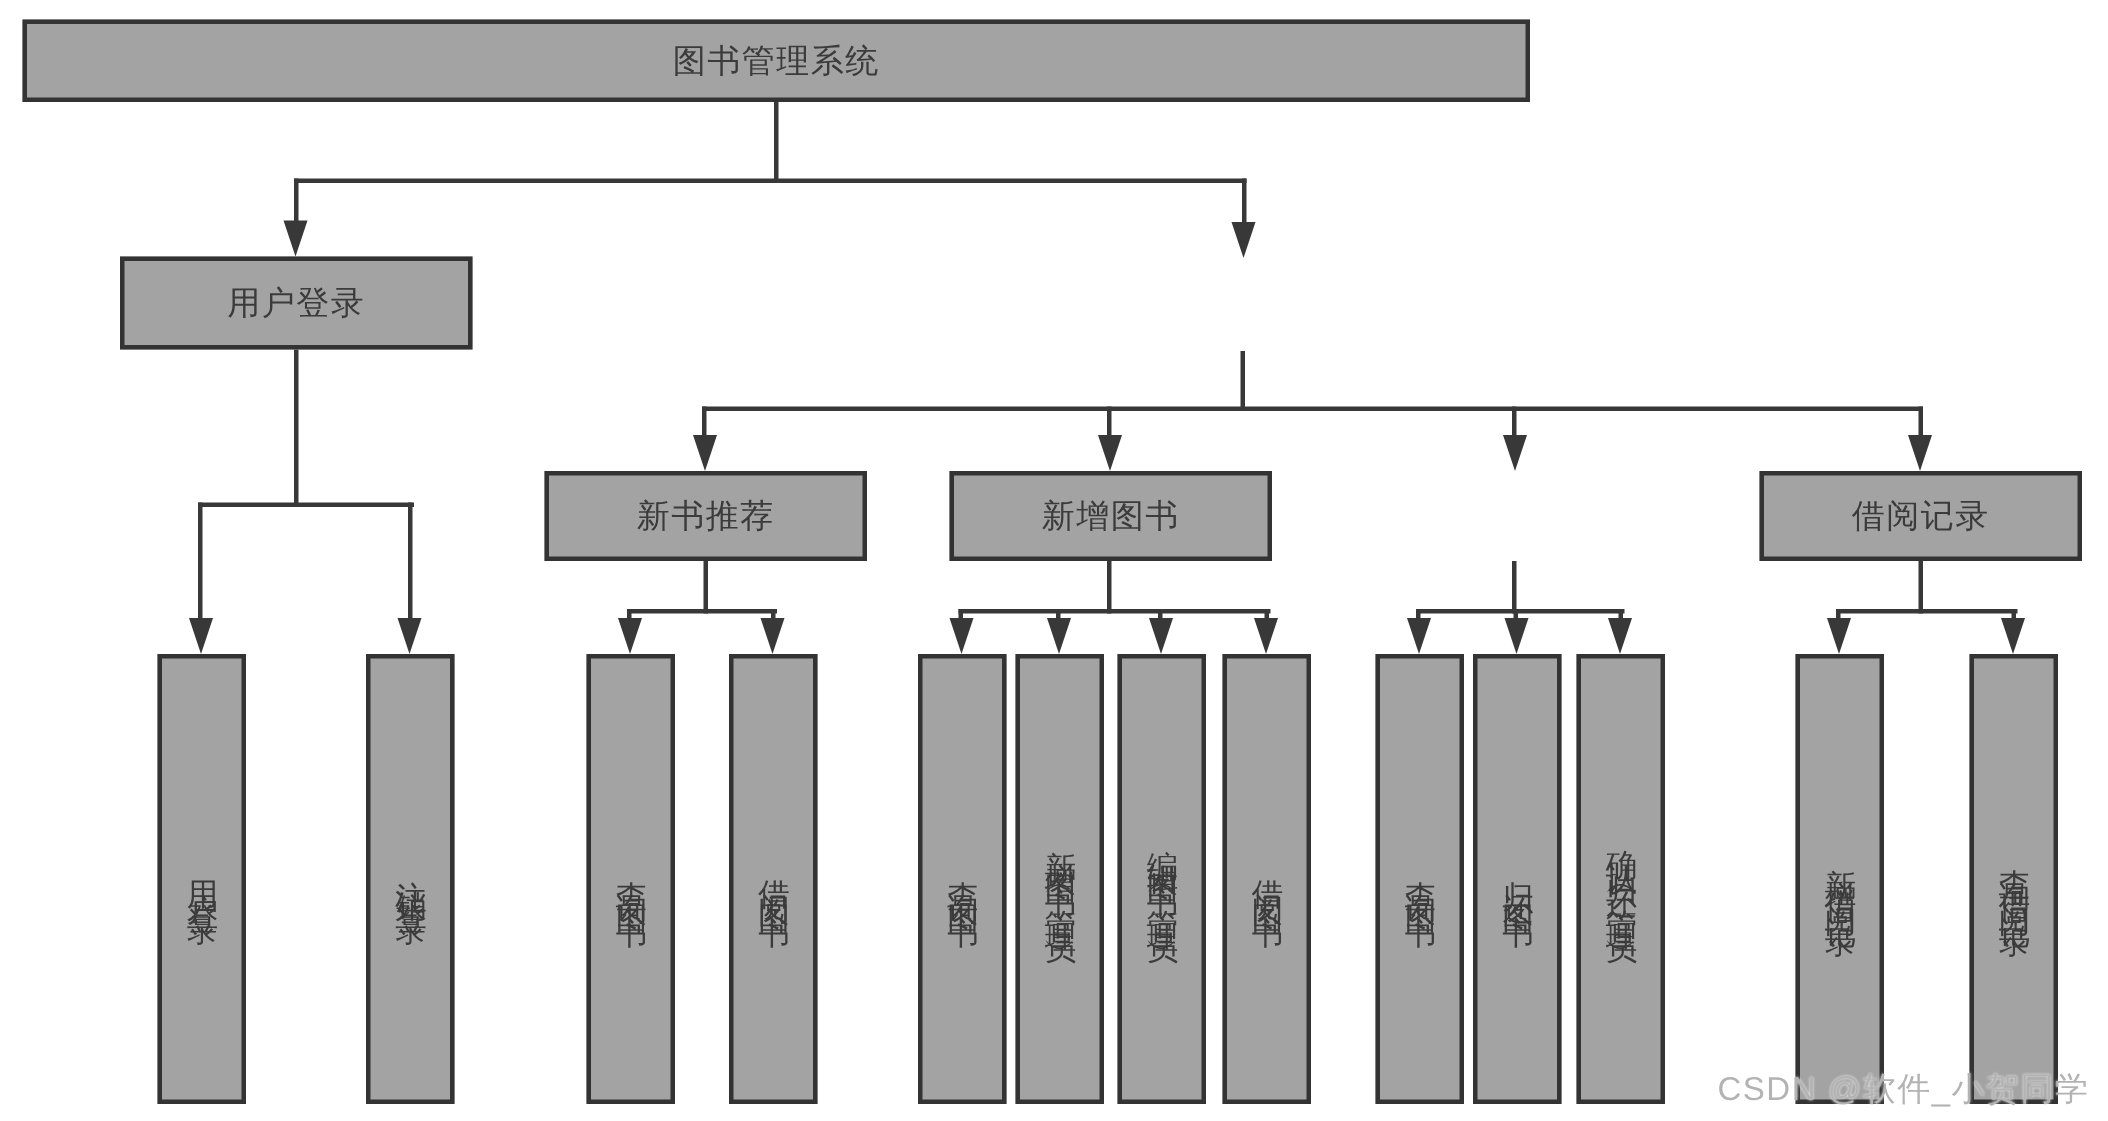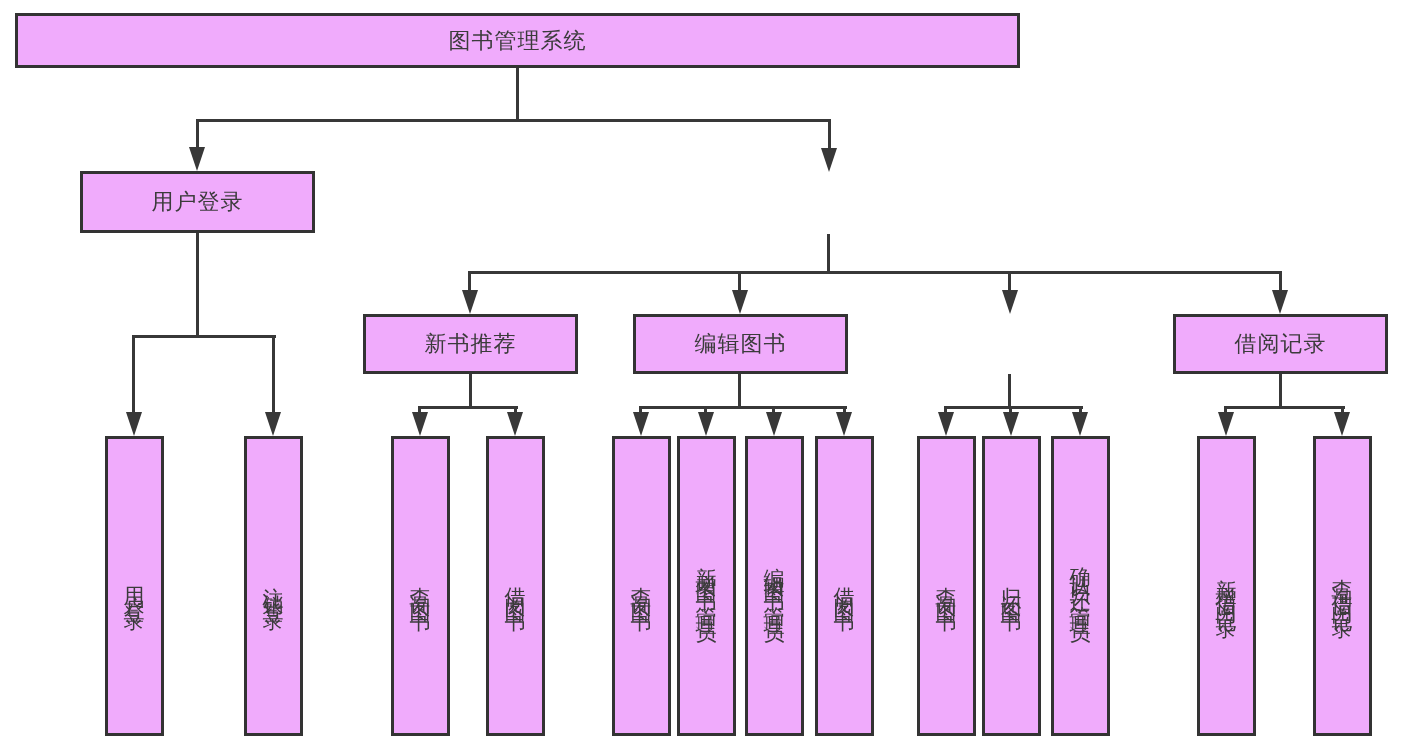--- a/index.html
+++ b/index.html
@@ -6,21 +6,21 @@
   .canvas{
     position:relative;
     width:1405px;height:747px;
     background:#ffffff;
     font-family:"Liberation Sans","DejaVu Sans",sans-serif;
     overflow:hidden;
   }
   .box{
     position:absolute;
     box-sizing:border-box;
-    background:#f0abfc;
+    background:#a3a3a3;
     border:3px solid #333333;
     display:flex;
     align-items:center;
     justify-content:center;
     color:#3b3b3b;
     font-size:22px;
     letter-spacing:1px;
     text-align:center;
     z-index:2;
   }
@@ -58,21 +58,21 @@
 
 <div class="canvas">
 
   <div class="box" style="left:15px;top:13px;width:1005px;height:55px;">图书管理系统</div>
 
   <div class="box" style="left:80px;top:171px;width:235px;height:62px;">用户登录</div>
 
 
   <div class="box" style="left:363px;top:314px;width:215px;height:60px;">新书推荐</div>
 
-  <div class="box" style="left:633px;top:314px;width:215px;height:60px;">编辑图书</div>
+  <div class="box" style="left:633px;top:314px;width:215px;height:60px;">新增图书</div>
 
 
   <div class="box" style="left:1173px;top:314px;width:215px;height:60px;">借阅记录</div>
 
   <div class="box leaf" style="left:105px;top:436px;width:59px;height:300px;">用户登录</div>
   <div class="box leaf" style="left:244px;top:436px;width:59px;height:300px;">注销登录</div>
 
   <div class="box leaf" style="left:391px;top:436px;width:59px;height:300px;">查询图书</div>
   <div class="box leaf" style="left:486px;top:436px;width:59px;height:300px;">借阅图书</div>
 
@@ -140,14 +140,15 @@
   <div class="vline" style="left:1079px;top:406px;height:8px;"></div>
   <div class="arrow" style="left:1072px;top:412px;"></div>
 
   <div class="vline" style="left:1279px;top:374px;height:35px;"></div>
   <div class="hline" style="left:1224px;top:406px;width:121px;"></div>
   <div class="vline" style="left:1224px;top:406px;height:8px;"></div>
   <div class="arrow" style="left:1218px;top:412px;"></div>
   <div class="vline" style="left:1341px;top:406px;height:8px;"></div>
   <div class="arrow" style="left:1334px;top:412px;"></div>
 
+  <div class="watermark">CSDN @软件_小贺同学</div>
 
 </div>
 
 </body></html>

